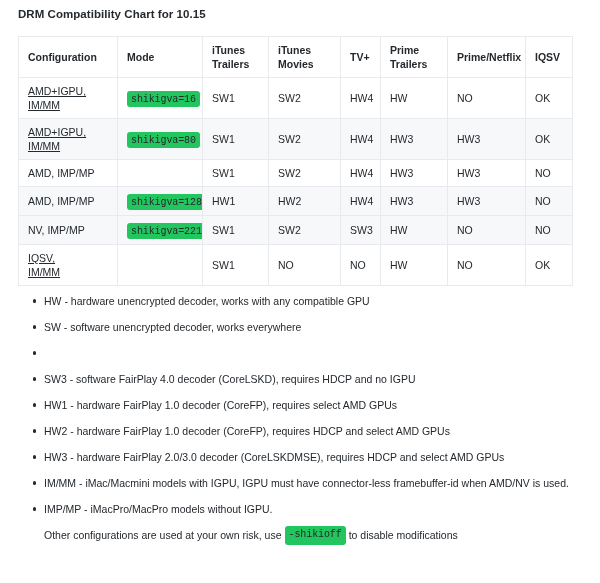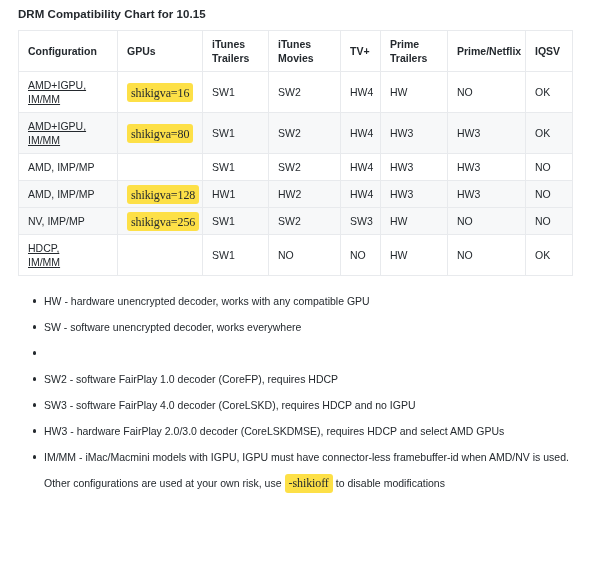--- a/index.html
+++ b/index.html
@@ -30,21 +30,21 @@
     font-weight: bold;
     letter-spacing: 0.05px;
     color: #24292e;
     line-height: 14px;
   }
 
   
   .chart-table {
     position: absolute;
     left: 18px;
-    top: 30px;
+    top: 36px;
     width: 554px;
     border-collapse: collapse;
     border: 1px solid #e1e4e8;
     table-layout: fixed;
     background: #ffffff;
   }
   .chart-table th,
   .chart-table td {
     border: 1px solid #e8eaed;
     text-align: left;
@@ -73,23 +73,23 @@
   col.c-config  { width: 99px; }
   col.c-mode    { width: 85px; }
   col.c-ittr    { width: 66px; }
   col.c-itmv    { width: 72px; }
   col.c-tvp     { width: 40px; }
   col.c-prtr    { width: 67px; }
   col.c-prnf    { width: 78px; }
   col.c-iqsv    { width: 47px; }
 
   code.chip {
-    font-family: Liberation Serif, serif;
-    font-size: 12px;
-    background: #fde047;
+    font-family: Liberation Mono, monospace;
+    font-size: 10px;
+    background: #22c55e;
     color: #24292e;
     border-radius: 3px;
     padding: 2.5px 4px;
     white-space: nowrap;
     letter-spacing: -0.1px;
   }
   .cellwrap { white-space: pre-line; }
 
   
   .notes {
@@ -140,21 +140,21 @@
         <col class="c-ittr">
         <col class="c-itmv">
       <col class="c-tvp">
         <col class="c-prtr">
         <col class="c-prnf">
         <col class="c-iqsv">
     </colgroup>
     <thead>
       <tr>
         <th>Configuration</th>
-        <th>GPUs</th>
+        <th>Mode</th>
         <th>iTunes Trailers</th>
         <th>iTunes Movies</th>
         <th>TV+</th>
         <th>Prime Trailers</th>
         <th>Prime/Netflix</th>
         <th>IQSV</th>
       </tr>
     </thead>
     <tbody id="table-body">
         <tr>
@@ -194,30 +194,30 @@
           <td><code class="chip">shikigva=128</code></td>
           <td>HW1</td>
           <td>HW2</td>
           <td>HW4</td>
           <td>HW3</td>
           <td>HW3</td>
           <td>NO</td>
         </tr>
         <tr class="stripe">
           <td><span class="cellwrap">NV, IMP/MP</span></td>
-          <td><code class="chip">shikigva=256</code></td>
+          <td><code class="chip">shikigva=221</code></td>
           <td>SW1</td>
           <td>SW2</td>
           <td>SW3</td>
           <td>HW</td>
           <td>NO</td>
           <td>NO</td>
         </tr>
         <tr>
-          <td class="tall"><span class="cellwrap">HDCP,
+          <td class="tall"><span class="cellwrap">IQSV,
 IM/MM</span></td>
           <td></td>
           <td>SW1</td>
           <td>NO</td>
           <td>NO</td>
           <td>HW</td>
           <td>NO</td>
           <td>OK</td>
         </tr>
       </tbody>
@@ -230,33 +230,41 @@
       </li>
       <li>
         <span class="bullet"></span>
         <span>SW - software unencrypted decoder, works everywhere</span>
       </li>
       <li>
         <span class="bullet"></span>
       </li>
       <li>
         <span class="bullet"></span>
-        <span>SW2 - software FairPlay 1.0 decoder (CoreFP), requires HDCP</span>
-      </li>
-      <li>
-        <span class="bullet"></span>
         <span>SW3 - software FairPlay 4.0 decoder (CoreLSKD), requires HDCP and no IGPU</span>
       </li>
       <li>
         <span class="bullet"></span>
+        <span>HW1 - hardware FairPlay 1.0 decoder (CoreFP), requires select AMD GPUs</span>
+      </li>
+      <li>
+        <span class="bullet"></span>
+        <span>HW2 - hardware FairPlay 1.0 decoder (CoreFP), requires HDCP and select AMD GPUs</span>
+      </li>
+      <li>
+        <span class="bullet"></span>
         <span>HW3 - hardware FairPlay 2.0/3.0 decoder (CoreLSKDMSE), requires HDCP and select AMD GPUs</span>
       </li>
       <li>
         <span class="bullet"></span>
         <span>IM/MM - iMac/Macmini models with IGPU, IGPU must have connector-less framebuffer-id when AMD/NV is used.</span>
+      </li>
+      <li>
+        <span class="bullet"></span>
+        <span>IMP/MP - iMacPro/MacPro models without IGPU.</span>
       </li>
       <li>
         <span>Other configurations are used at your own risk, use</span>
         <code class="chip">-shikioff</code>
         <span>to disable modifications</span>
       </li>
     </ul>
 
 </div>
 

